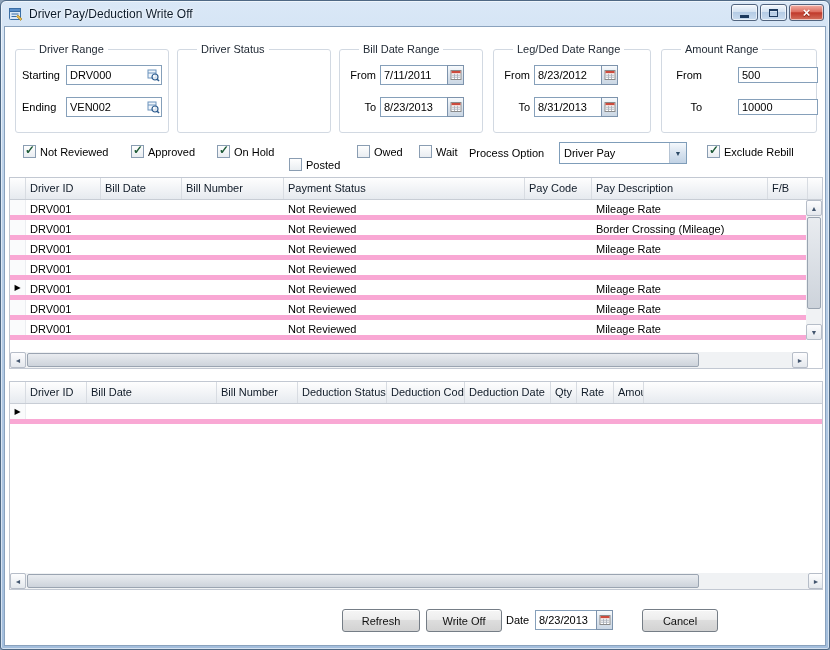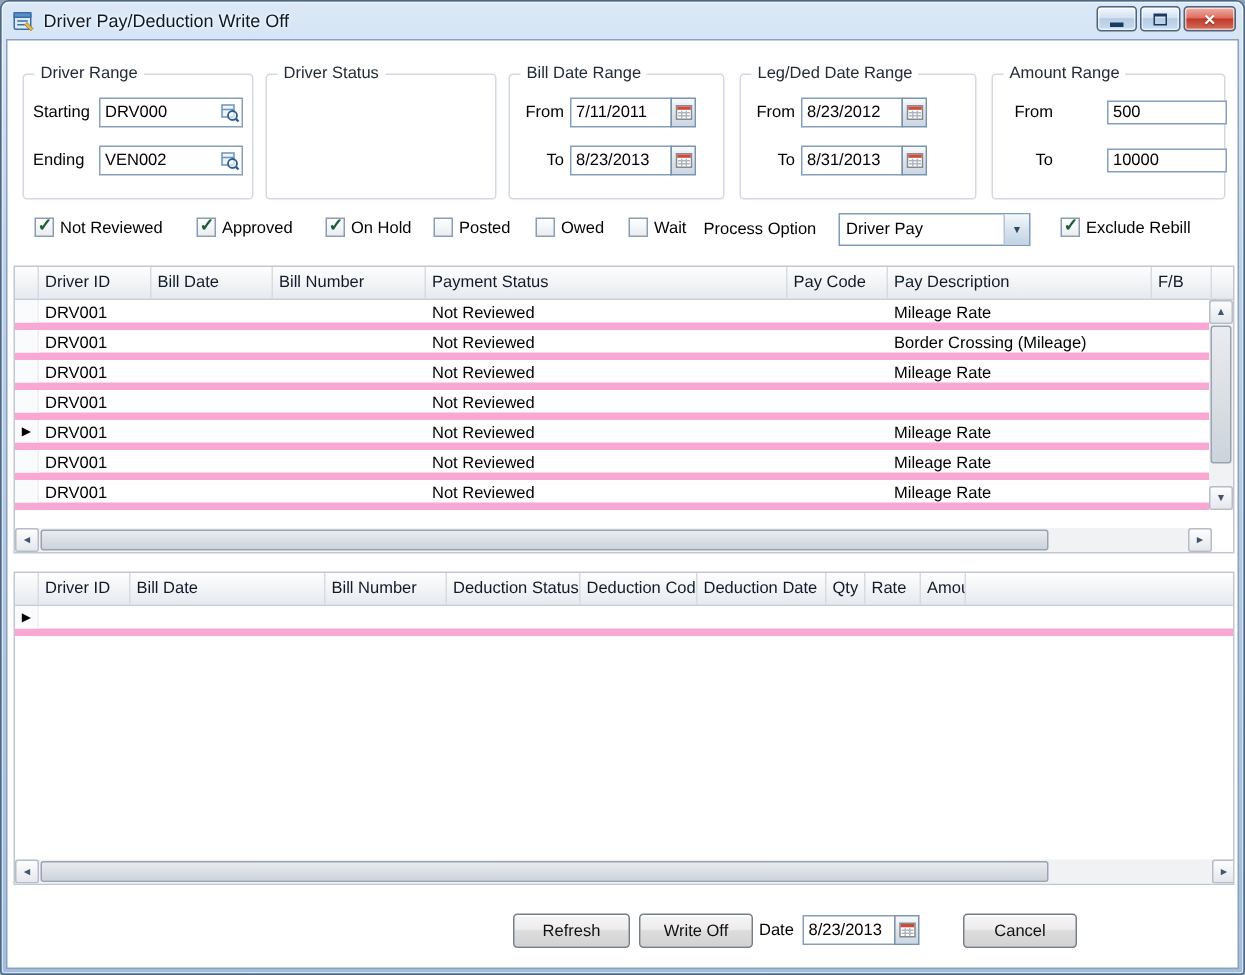--- a/index.html
+++ b/index.html
@@ -14,21 +14,21 @@
   .tb-btn{width:27px;height:17px;border:1px solid #51647e;border-radius:3px;display:inline-flex;align-items:center;justify-content:center;
     background:linear-gradient(#f3f8fd,#d4e2f1 45%,#b5cce5 50%,#cadcef);box-shadow:inset 0 0 0 1px rgba(255,255,255,.6);}
   .tb-btn.close{width:35px;background:linear-gradient(#f2b0a6,#dd6f60 45%,#c03a2b 52%,#d3705d);}
   .glyph-min{width:9px;height:3px;background:#1c3a5e;margin-top:7px;}
   .glyph-max{width:9px;height:8px;border:1px solid #1c3a5e;border-top:2px solid #1c3a5e;}
   .glyph-close{color:#fff;font-weight:bold;font-size:13px;line-height:1;text-shadow:0 1px 1px #7a1f12;}
   .client{position:absolute;left:3px;right:3px;top:25px;bottom:3px;background:#fff;border:1px solid #8aa2bd;}
 
   
   .fieldset{position:absolute;top:22px;height:84px;border:1px solid #d2d9e2;border-radius:3px;}
-  .legend{position:absolute;top:-7px;left:7px;background:#fff;padding:0 4px;color:#222b36;white-space:nowrap;}
+  .legend{position:absolute;top:-7px;left:19px;background:#fff;padding:0 4px;color:#222b36;white-space:nowrap;}
   .frow{position:absolute;left:6px;display:flex;align-items:center;height:20px;}
   .r1{top:15px;}.r2{top:47px;}
   .flbl{white-space:nowrap;}
   .w44{width:44px;}
   .wr30{width:30px;text-align:right;margin-right:4px;}
   .wr34{width:34px;text-align:right;margin-right:4px;}
   .lookup-field{display:flex;align-items:center;border:1px solid #86a0ba;background:#fff;height:20px;width:96px;}
   .lookup-field .in{border:0;outline:none;flex:1;min-width:0;height:100%;padding:0 3px;font:inherit;background:transparent;}
   .lookup-ic{width:16px;display:flex;align-items:center;justify-content:center;}
   .date-field{display:flex;height:20px;}
@@ -243,21 +243,21 @@
     <div class="flags-row">
       <span><span class="flag-item" style="left: 14px;">
             <span class="cb on"></span>
             <span>Not Reviewed</span>
           </span><span class="flag-item" style="left: 122px;">
             <span class="cb on"></span>
             <span>Approved</span>
           </span><span class="flag-item" style="left: 208px;">
             <span class="cb on"></span>
             <span>On Hold</span>
-          </span><span class="flag-item" style="left: 280px;">
+          </span><span class="flag-item" style="left: 280px; margin-top: 13px;">
             <span class="cb"></span>
             <span>Posted</span>
           </span><span class="flag-item" style="left: 348px;">
             <span class="cb"></span>
             <span>Owed</span>
           </span><span class="flag-item" style="left: 410px;">
             <span class="cb"></span>
             <span>Wait</span>
           </span></span>
       <span class="plabel">Process Option</span>

